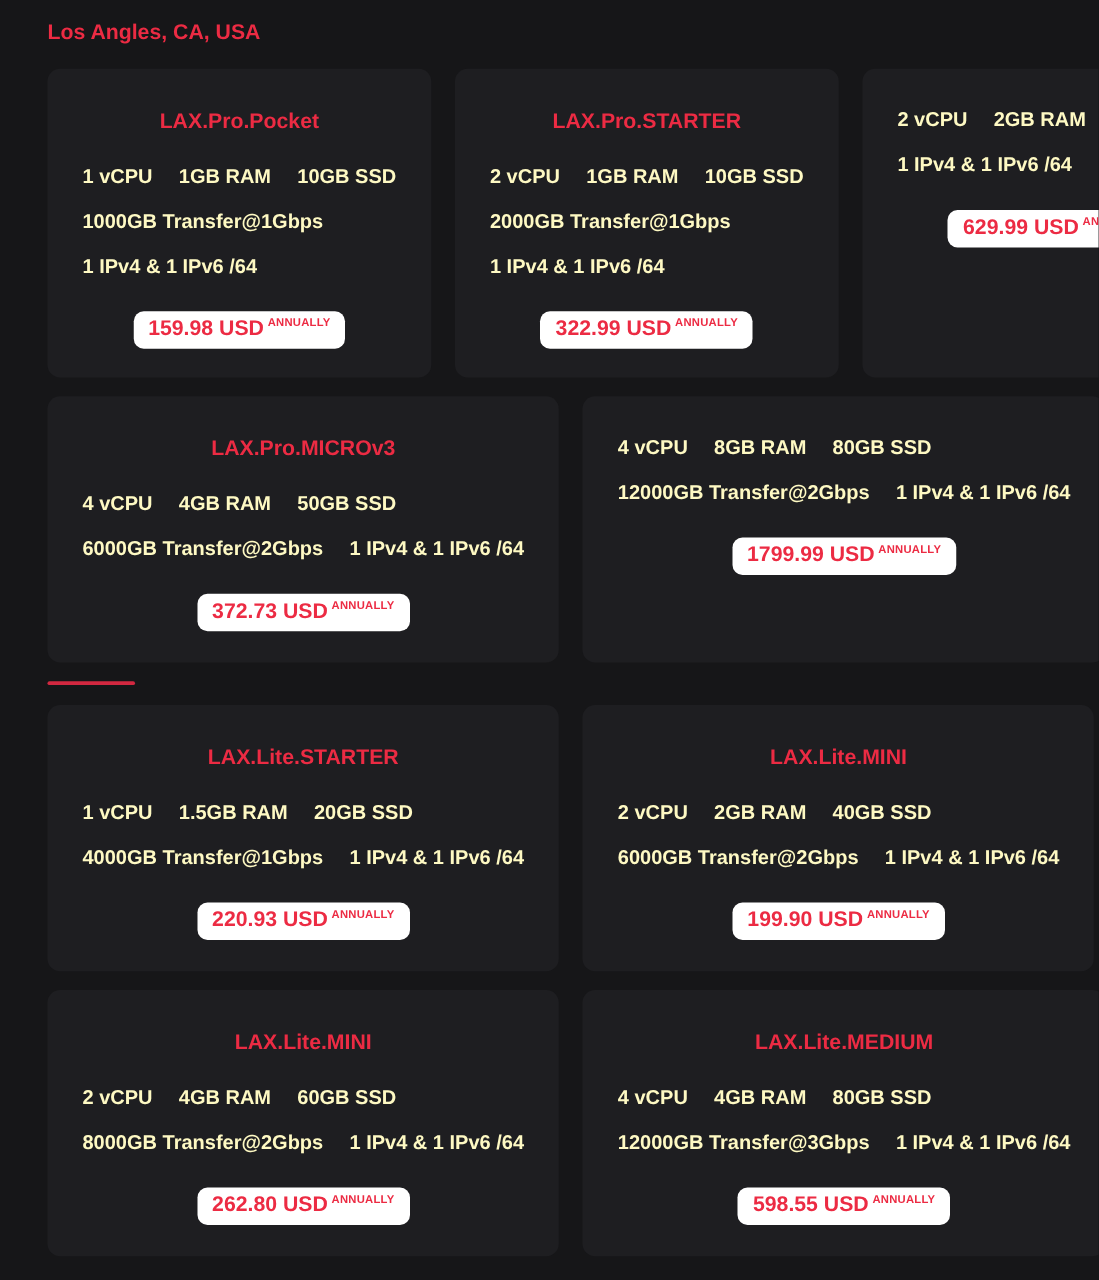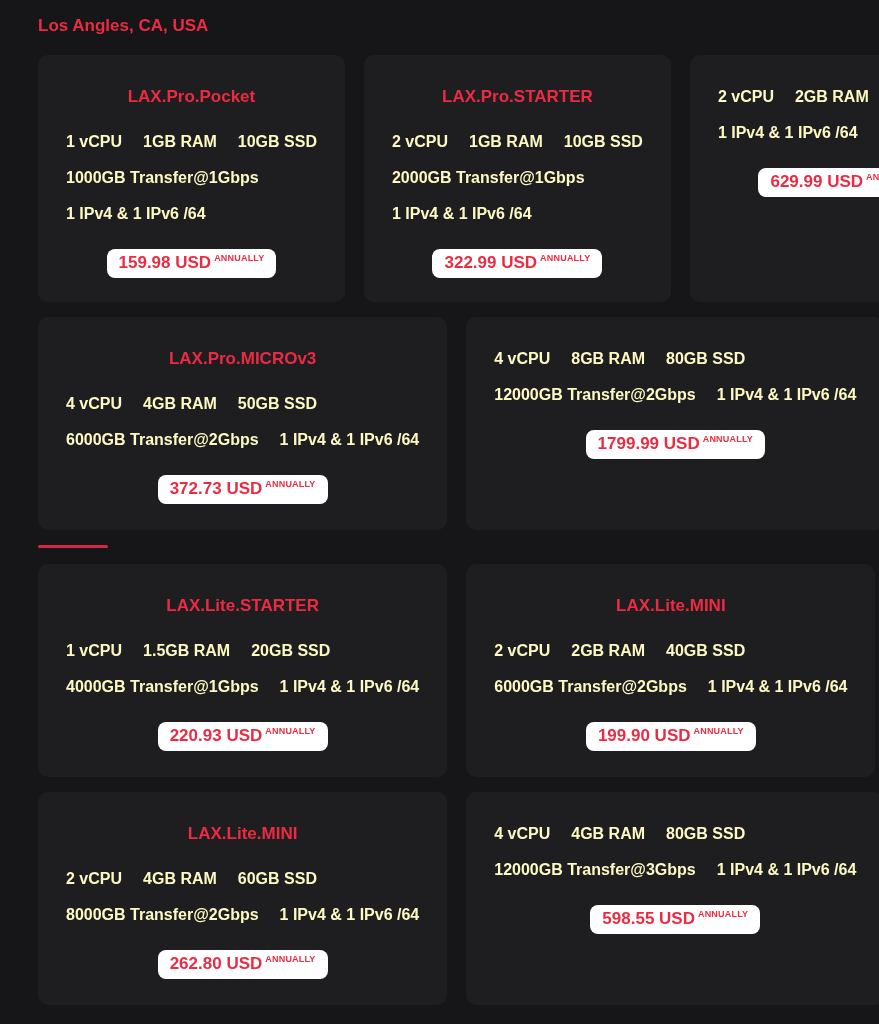--- a/index.html
+++ b/index.html
@@ -233,20 +233,21 @@
       <div class="spec-row">
         <span>8000GB Transfer@2Gbps</span>
         <span>1 IPv4 &amp; 1 IPv6 /64</span>
       </div>
       <div class="price-btn">
         <span class="price-amount">262.80 USD</span><span class="price-cycle">ANNUALLY</span>
       </div>
     </div>
 
     <div class="card">
+      <div class="card-title">LAX.Lite.MEDIUM</div>
       <div class="spec-row">
         <span>4 vCPU</span>
         <span>4GB RAM</span>
         <span>80GB SSD</span>
       </div>
       <div class="spec-row">
         <span>12000GB Transfer@3Gbps</span>
         <span>1 IPv4 &amp; 1 IPv6 /64</span>
       </div>
       <div class="price-btn">

